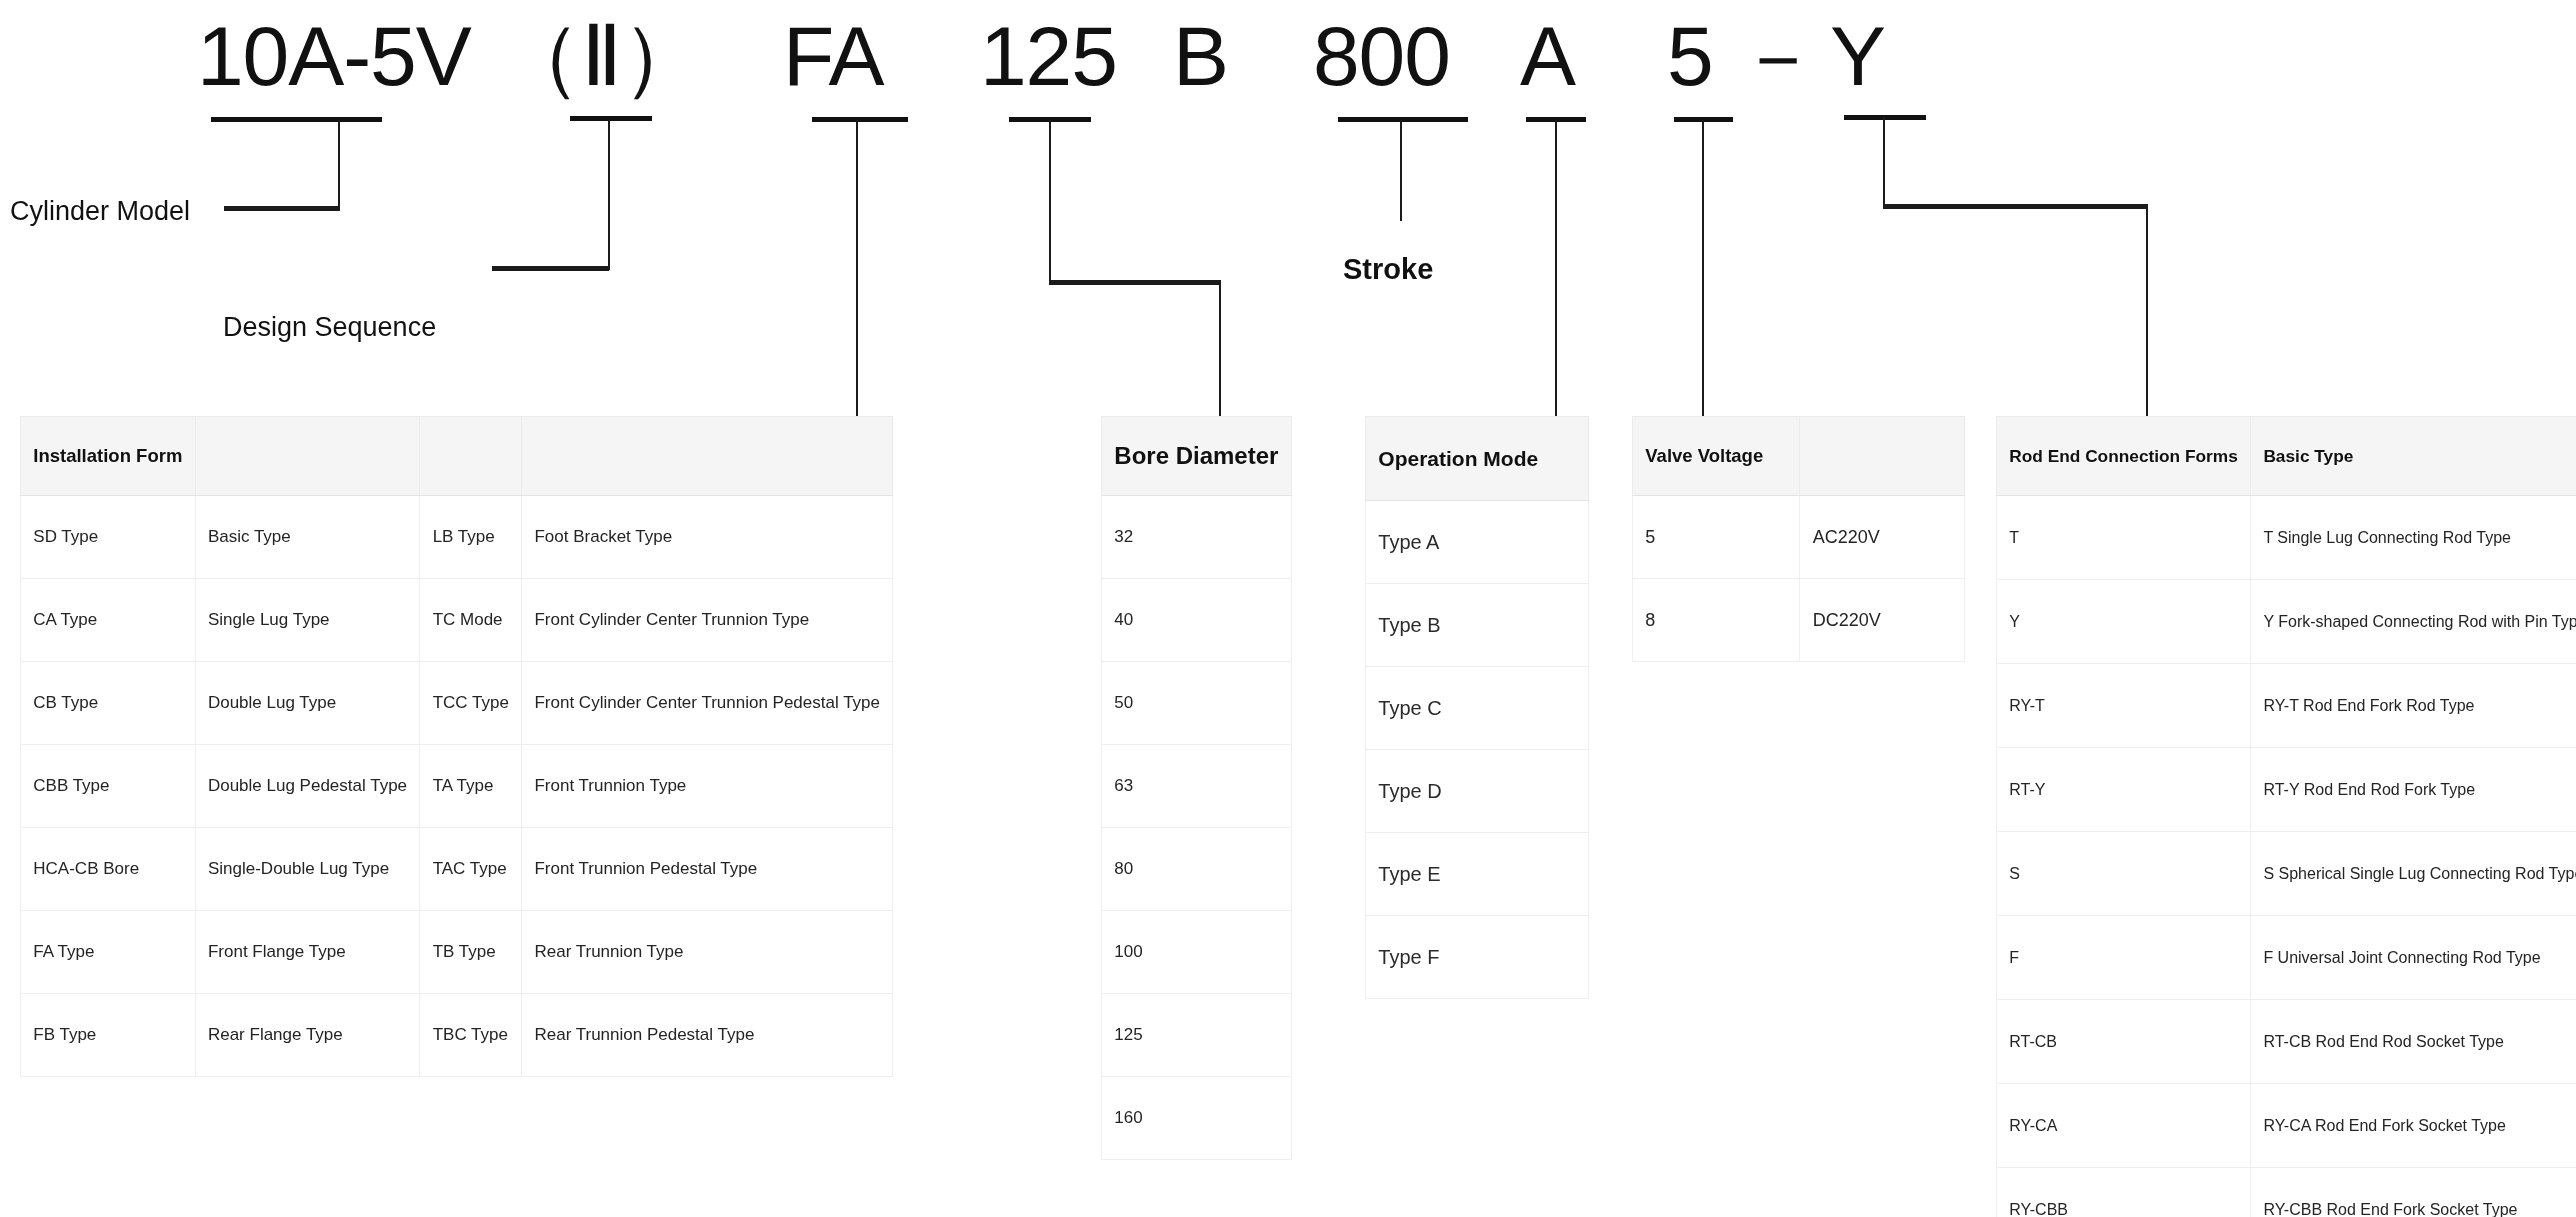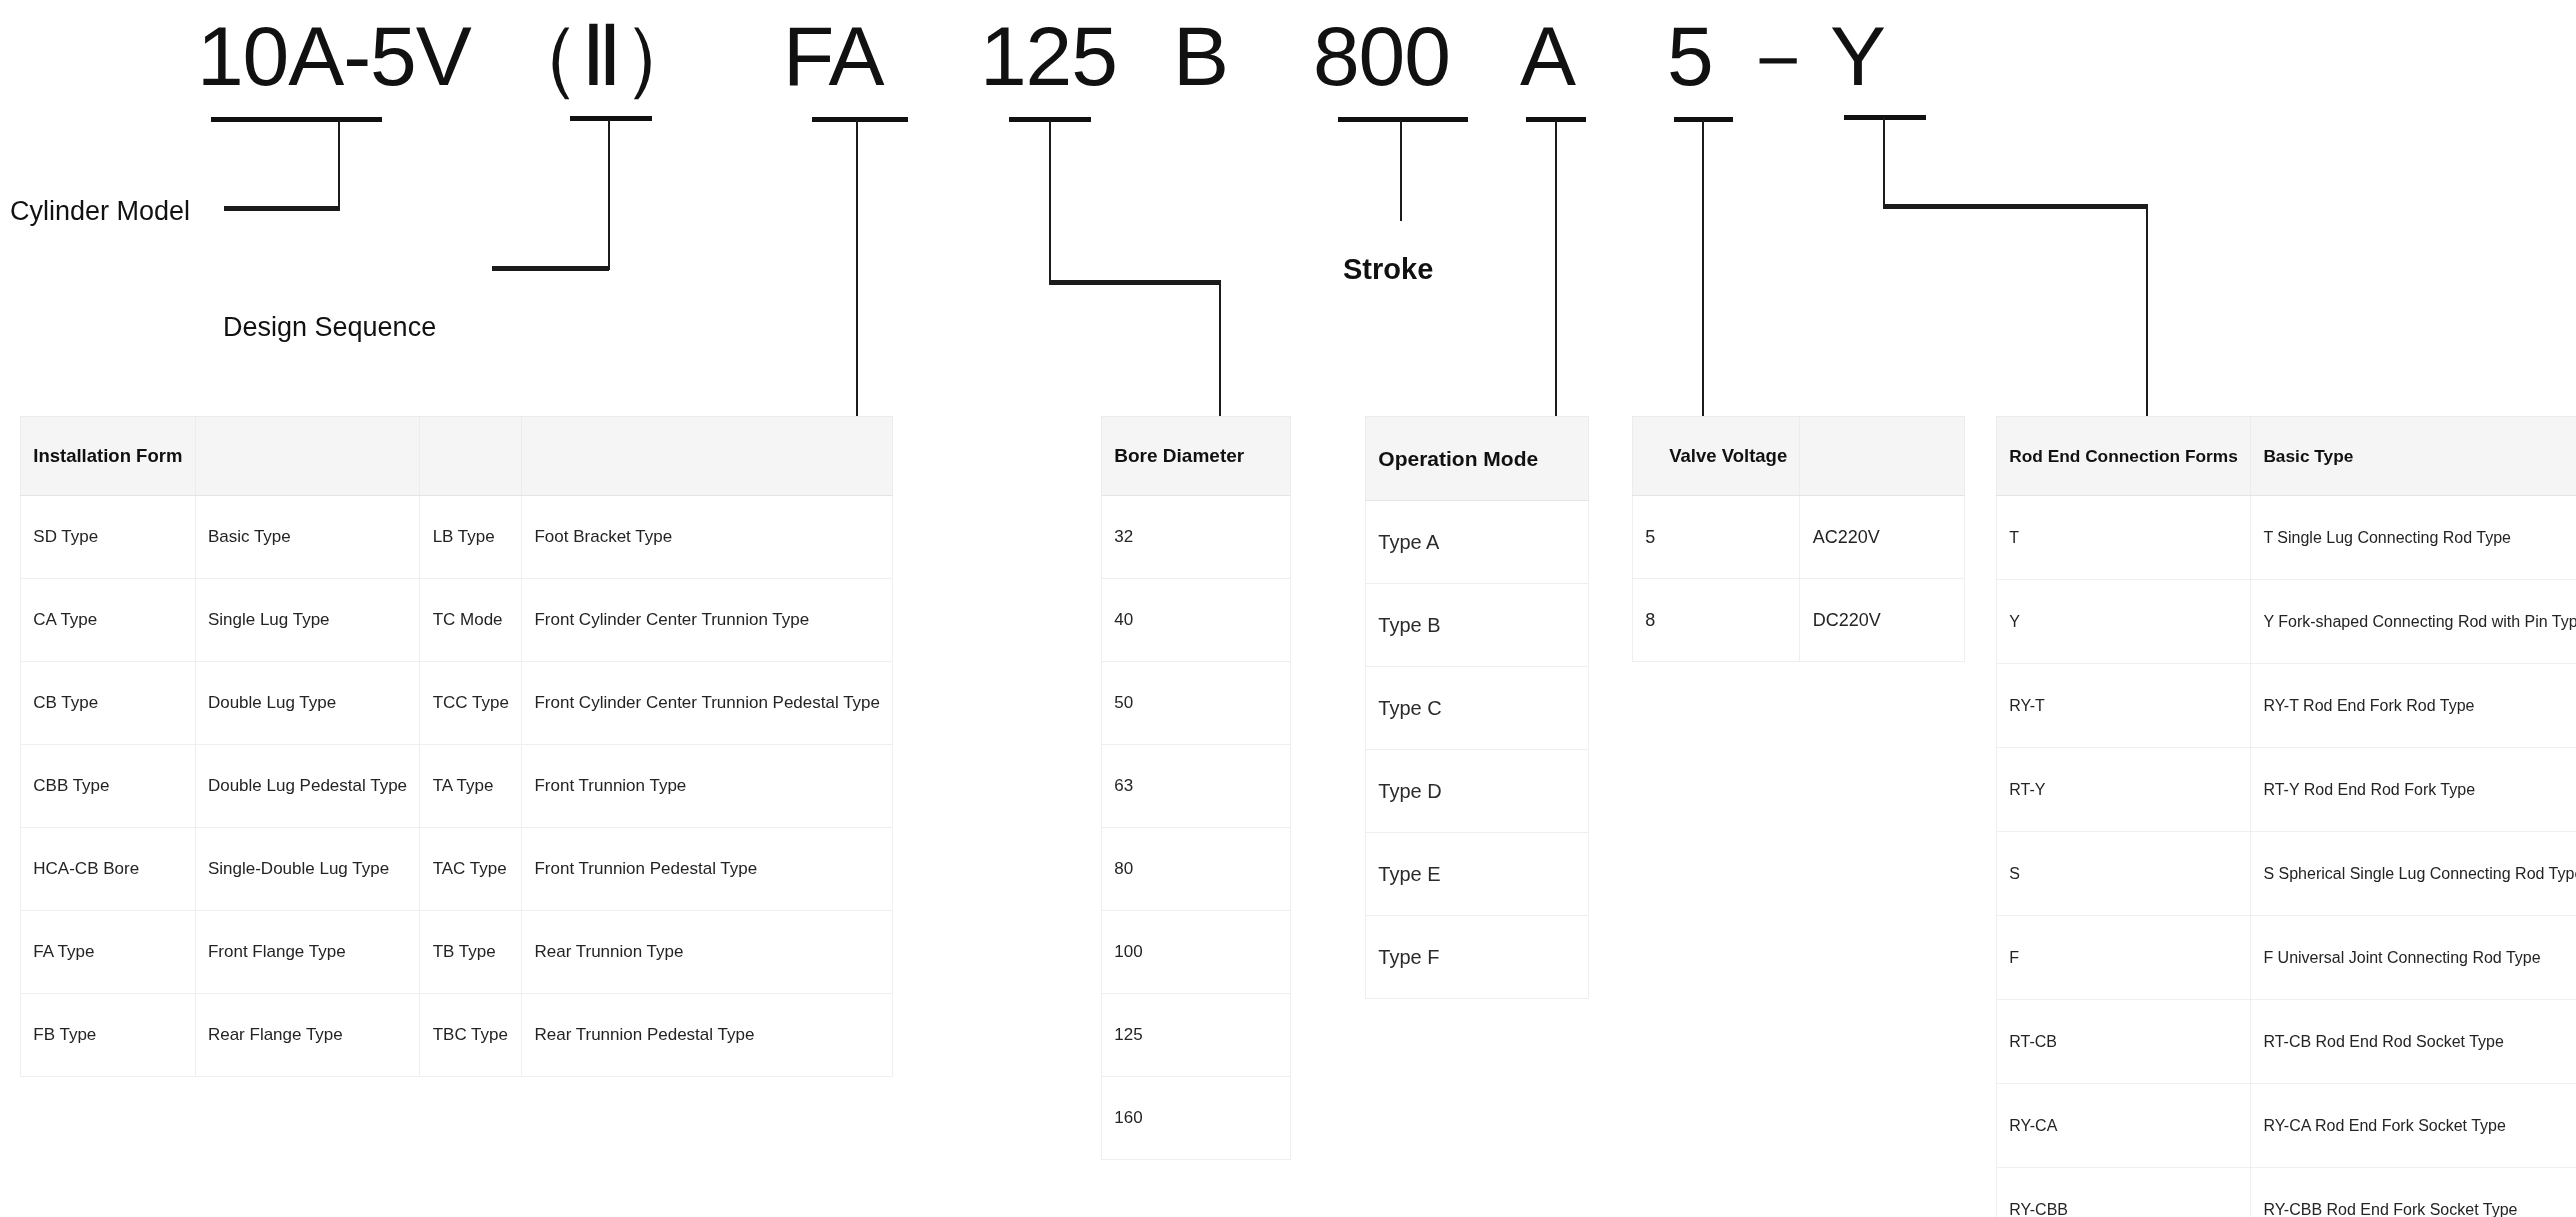--- a/index.html
+++ b/index.html
@@ -62,26 +62,26 @@
     border:0.6px solid #efefef;
     padding:0 12.3px;
     height:82px;
     vertical-align:middle;
     white-space:nowrap;
     font-size:17px;
     color:#242424;
   }
   
   #tbl-bore td{height:82px;}
-  #tbl-bore th{height:78px;font-size:19px;}
+  #tbl-bore th{height:78px;font-size:24px;}
   #tbl-mode th{height:83px;font-size:21px;}
   #tbl-mode td{height:82px;font-size:20px;color:#2b2b2b;}
   #tbl-rod th{font-size:17.3px;}
   #tbl-rod td{font-size:16px;height:83px;}
-  #tbl-valve th{height:78px;text-align:right;}
+  #tbl-valve th{height:78px;}
   #tbl-valve td{height:82px;font-size:18px;}
   #tbl-install th:first-child{font-size:18.5px;}
 </style>
 </head>
 <body>
 
 <div id="code-row">
   <span class="code-seg" style="left:197px;">10A-5V</span>
   <span class="code-seg" style="left:498px;">（Ⅱ）</span>
   <span class="code-seg" style="left:783px;">FA</span>

